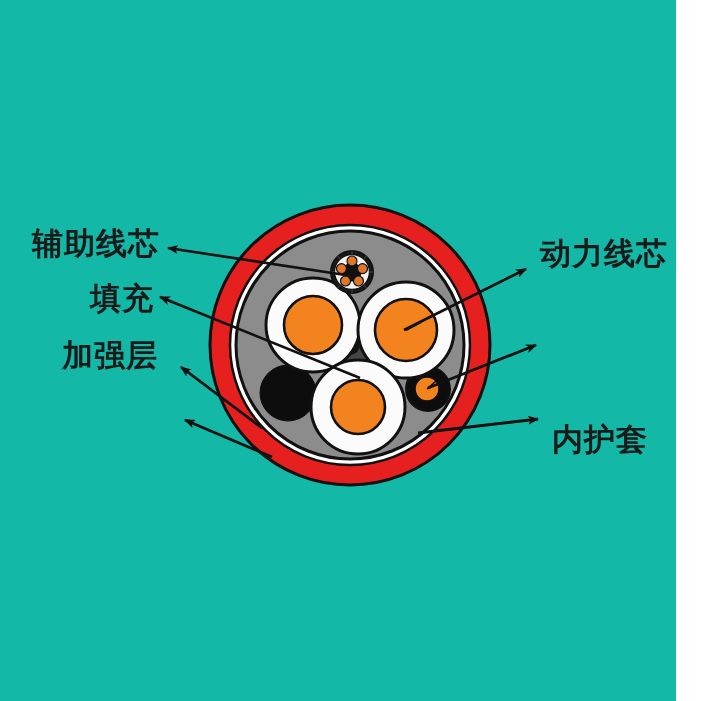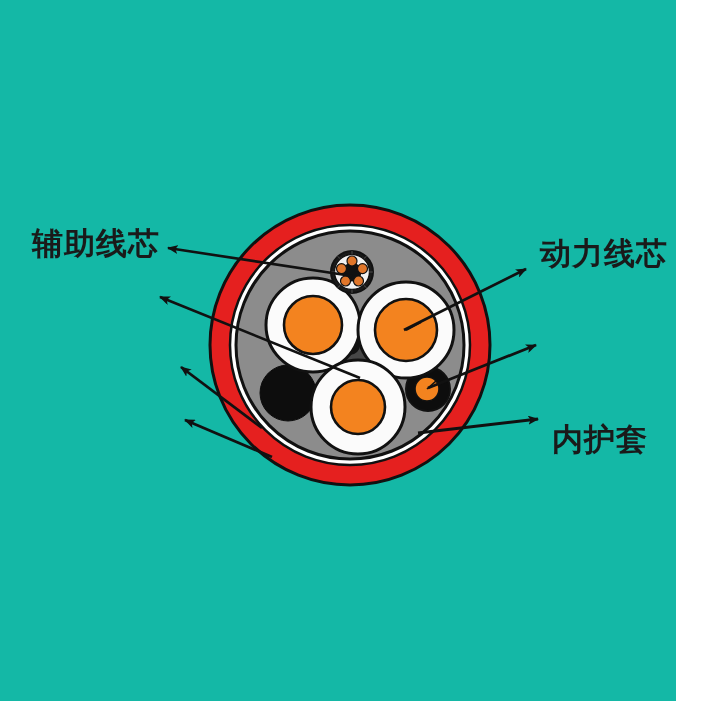--- a/index.html
+++ b/index.html
@@ -123,21 +123,23 @@
       <line x1="272" y1="457" x2="185" y2="420" stroke-width="2.8" marker-end="url(#arrowhead)"></line>
 
       <line x1="404" y1="330" x2="526" y2="269" stroke-width="2.8" marker-end="url(#arrowhead)"></line>
       <line x1="428" y1="388" x2="536" y2="345" stroke-width="2.8" marker-end="url(#arrowhead)"></line>
       <line x1="418" y1="433" x2="538" y2="419" stroke-width="2.8" marker-end="url(#arrowhead)"></line>
     </g>
   </svg>
 
   <div class="callout-label label-left" style="left:32px; top:228px;">辅助线芯</div>
 
+  <div class="callout-label label-left" style="left:90px; top:283px;">填充</div>
 
+  <div class="callout-label label-left" style="left:62px; top:340px;">加强层</div>
 
 
   <div class="callout-label label-right" style="left:540px; top:238px;">动力线芯</div>
 
 
   <div class="callout-label label-right" style="left:552px; top:388px;margin-top:36px;">内护套</div>
 
 </div>
 
 </body></html>

